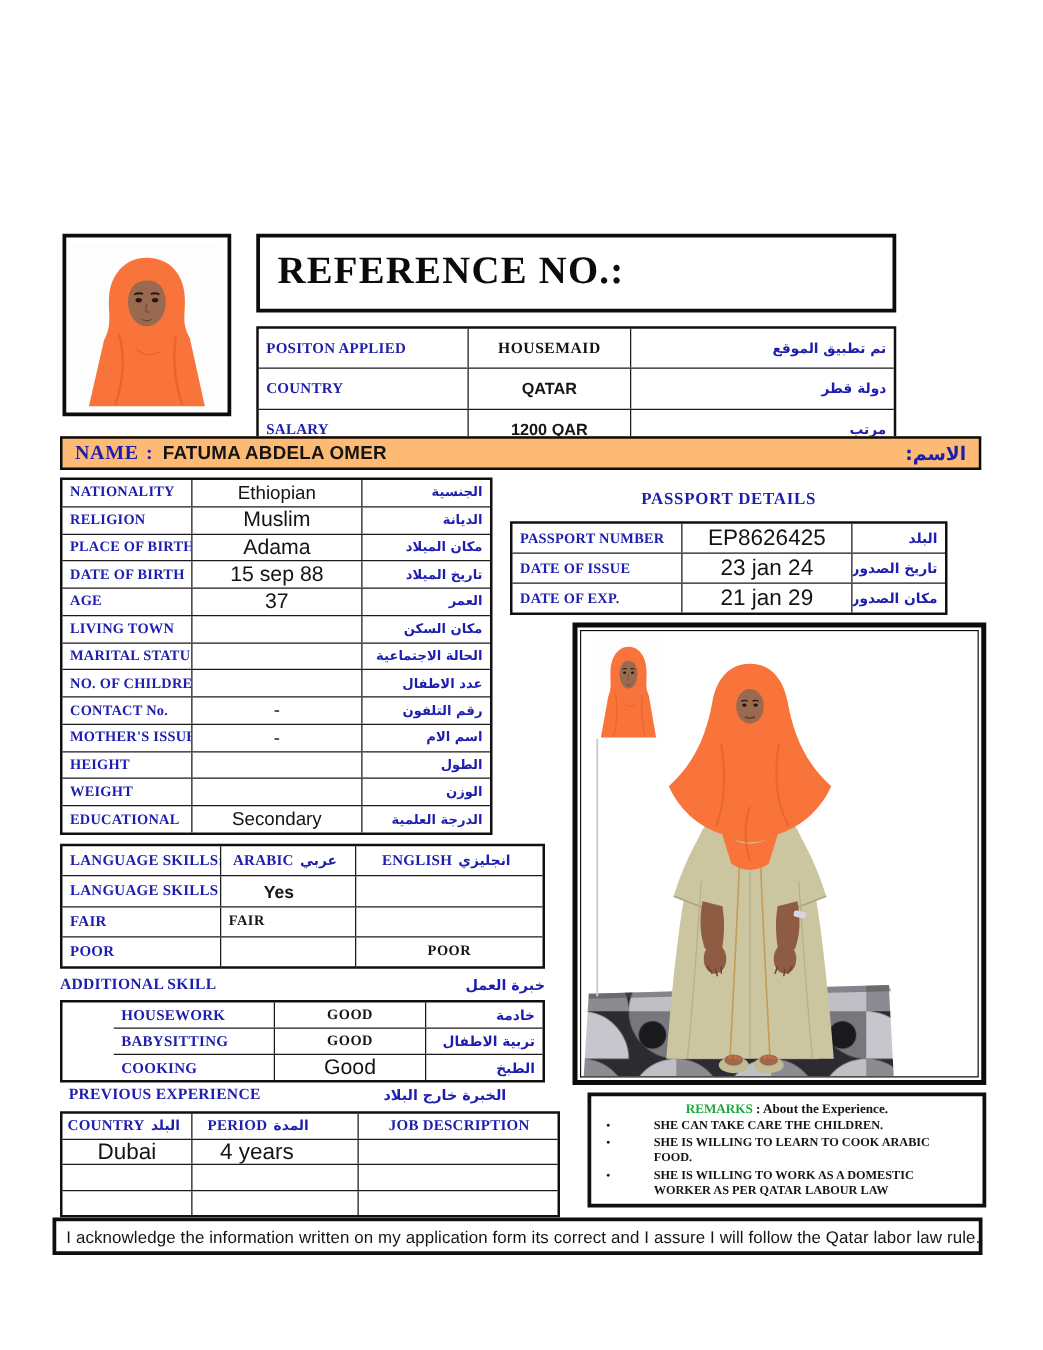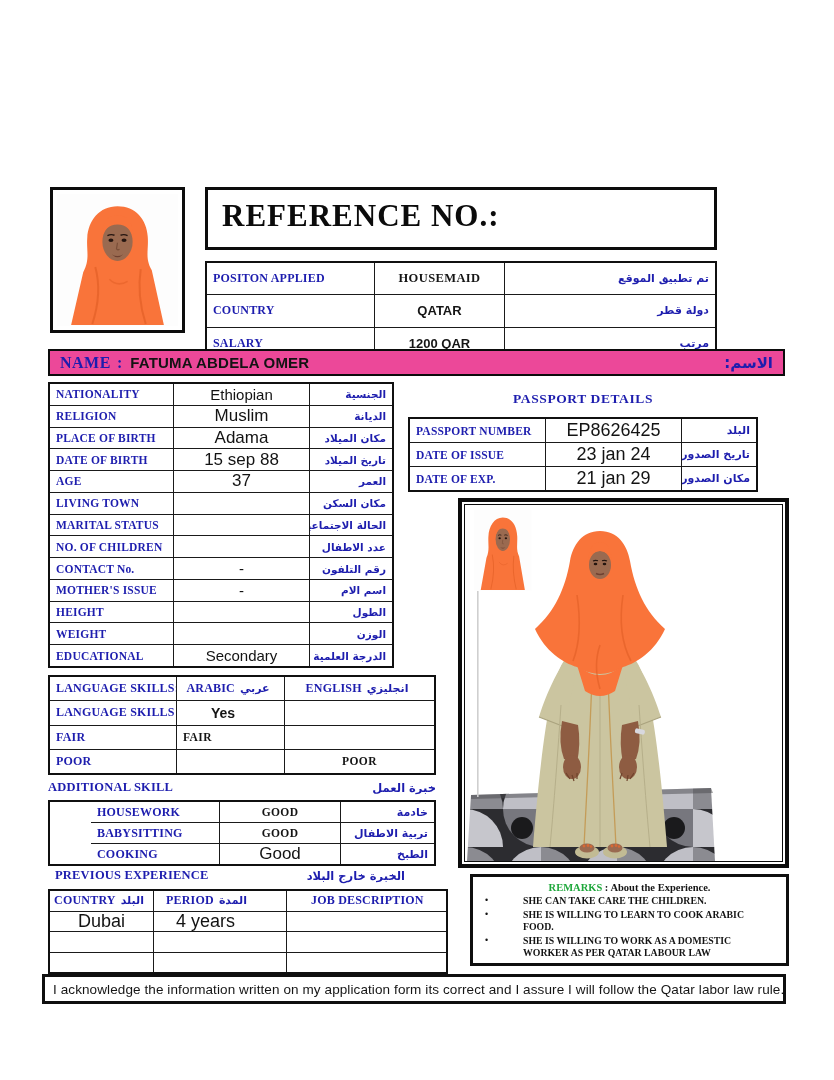--- a/index.html
+++ b/index.html
@@ -31,28 +31,28 @@
   .photo-frame svg { width:100%; height:100%; display:block; }
 
   .ref-box { left:205px; top:187px; width:512px; height:63px; border:3px solid #0c0c0c; background:#fff; }
   .ref-box .t { font-family:"Liberation Serif", serif; font-weight:bold; font-size:31px; color:#0b0b0b; letter-spacing:1px; margin:8px 0 0 14px; }
 
   .app-table { left:205px; top:261px; width:512px; height:100px; }
   .app-table .c1 { width:168px; }
   .app-table .c2 { width:130px; }
   .app-table .c3 { flex:1; }
 
-  .name-bar { left:48px; top:349px; width:737px; height:27px; border:2px solid #0c0c0c; background:#ec4899; display:flex; align-items:center; padding:0 10px; }
+  .name-bar { left:48px; top:349px; width:737px; height:27px; border:2px solid #0c0c0c; background:#fdba74; display:flex; align-items:center; padding:0 10px; }
   .name-bar .nm { font-family:"Liberation Serif", serif; font-weight:bold; color:#1d1dae; font-size:16px; letter-spacing:.5px; }
   .name-bar .colon { font-family:"Liberation Serif", serif; font-weight:bold; color:#1d1dae; font-size:16px; margin:0 8px 0 6px; }
   .name-bar .nv { font-size:15px; font-weight:600; color:#131313; letter-spacing:.2px; }
   .name-bar .na { margin-left:auto; font-size:15px; }
 
   .p-table { left:48px; top:382px; width:346px; height:286px; }
-  .p-table .c1 { width:124px; }
+  .p-table .c1 { width:104px; }
   .p-table .c2 { width:136px; }
   .p-table .c3 { flex:1; justify-content:flex-end; }
   .p-table .ar { font-size:10.5px; }
 
   .pp-title { left:408px; top:391px; width:350px; text-align:center; font-family:"Liberation Serif", serif; font-weight:bold; color:#1d1dae; font-size:13.5px; letter-spacing:.6px; }
   .pp-table { left:408px; top:417px; width:350px; height:75px; }
   .pp-table .c1 { width:136px; }
   .pp-table .c2 { width:136px; }
   .pp-table .c3 { flex:1; justify-content:flex-end; }
   .pp-table .val-lg { font-size:18px; }

